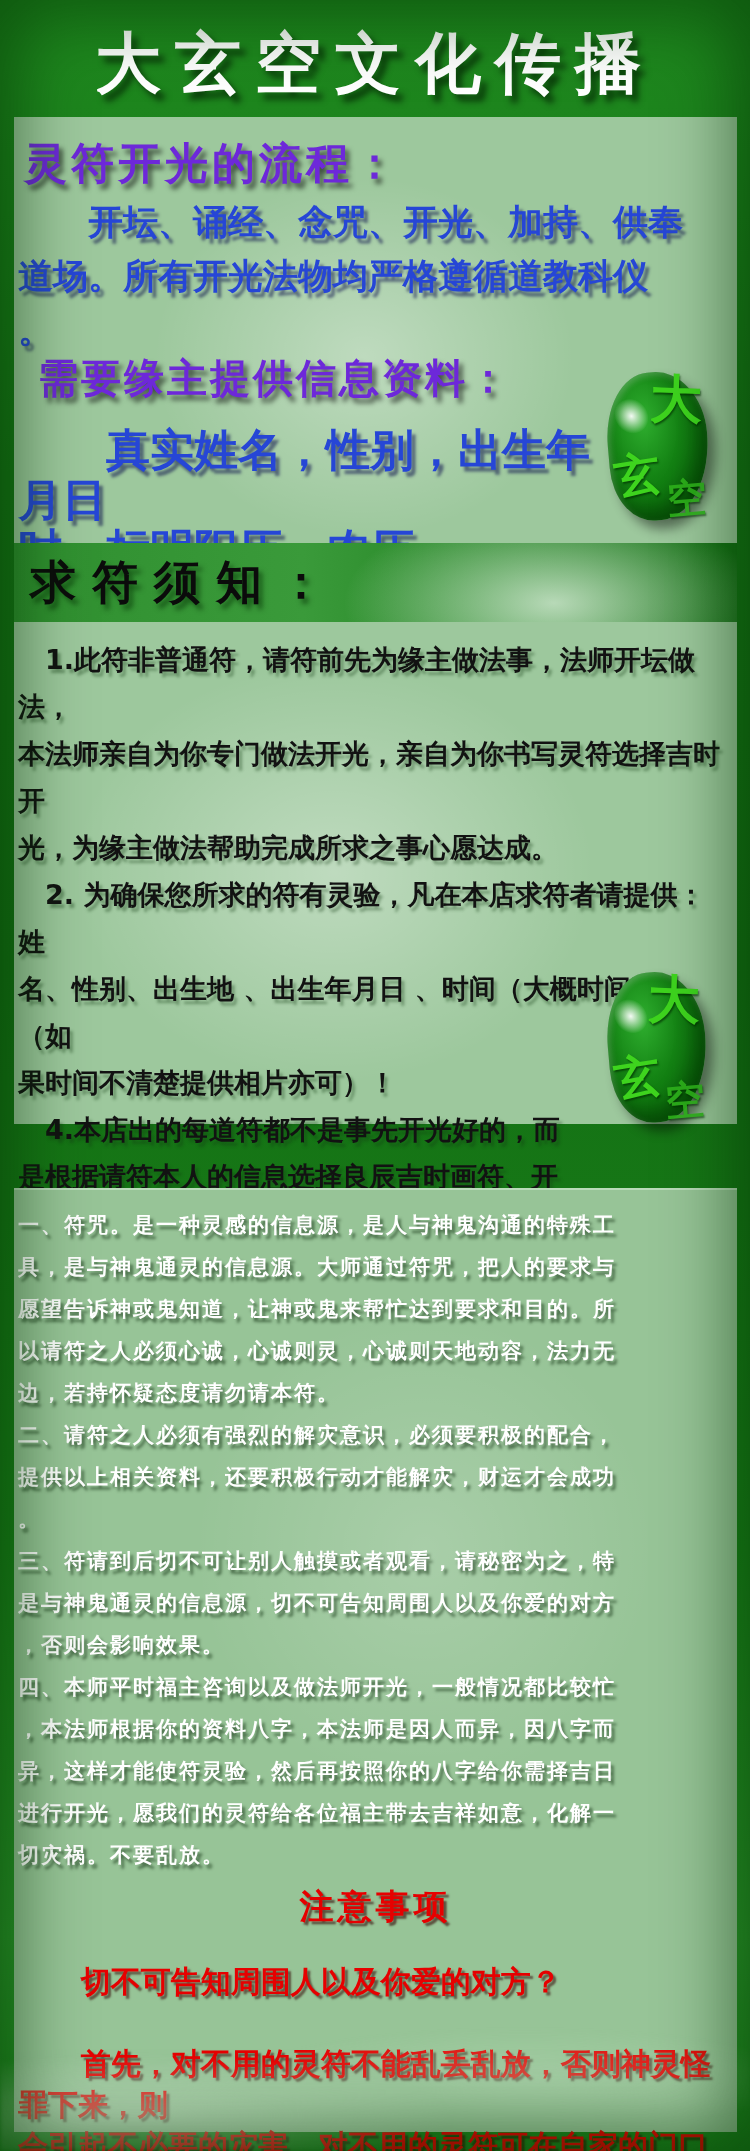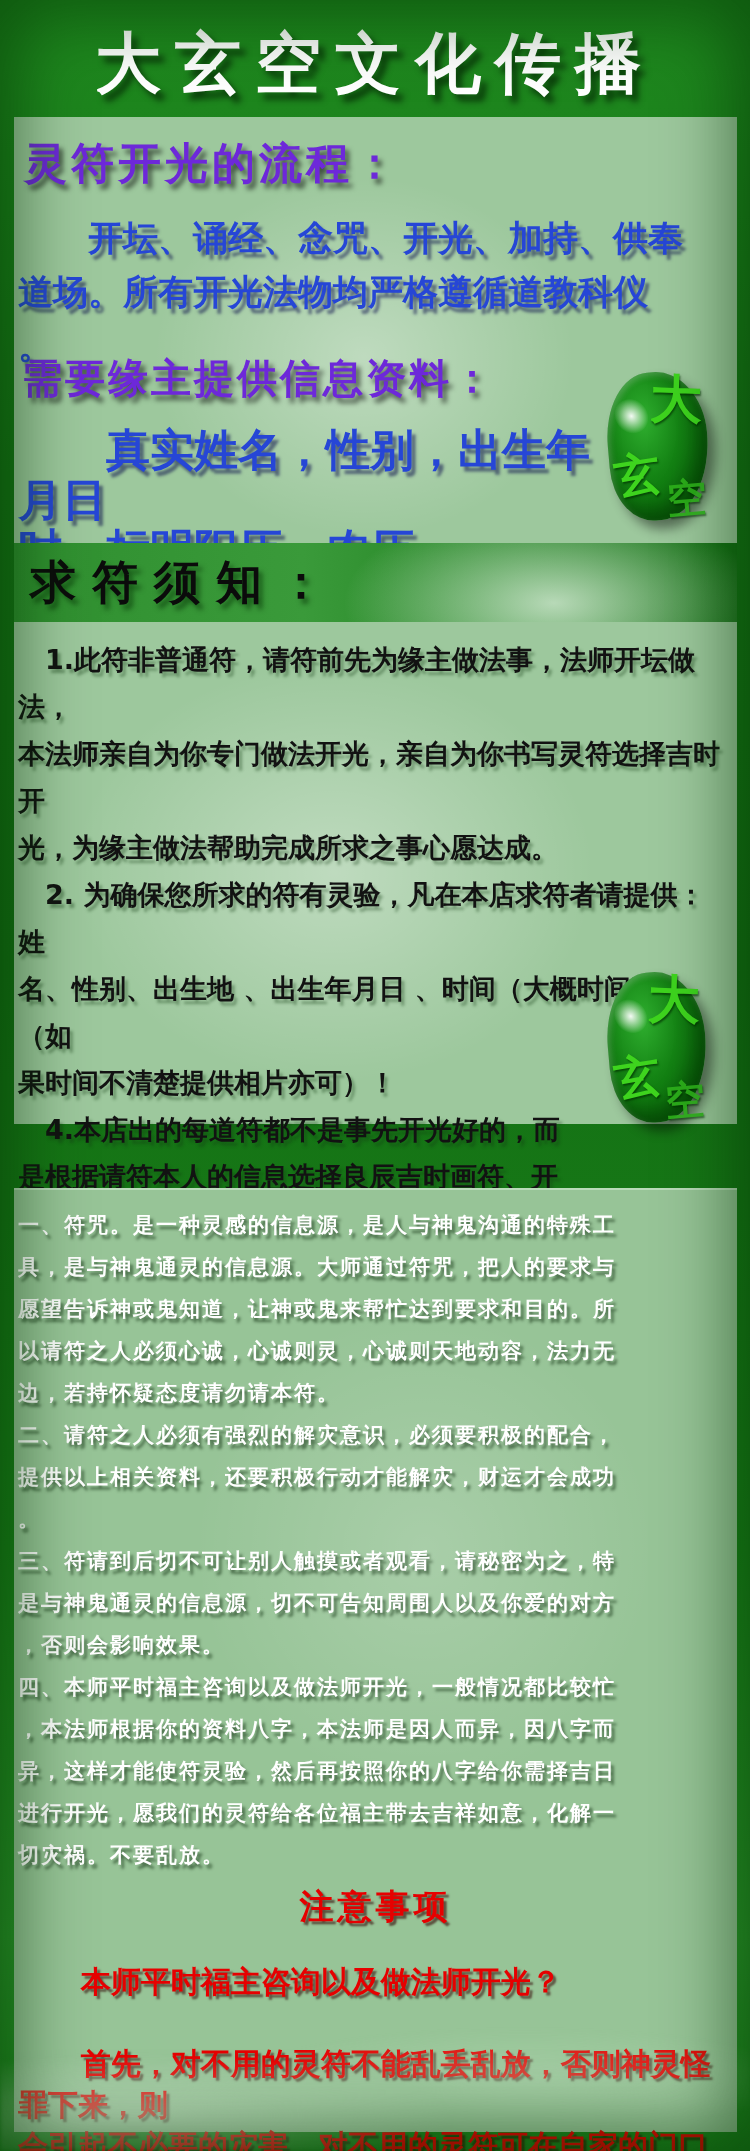--- a/index.html
+++ b/index.html
@@ -33,24 +33,24 @@
     background:linear-gradient(90deg,#2f8f2f 0%,#3a9a3a 40%,#1d7d1d 75%,#156f15 100%);overflow:hidden;}
   .band .splash{left:330px;top:-40px;width:420px;height:200px;
     background:radial-gradient(closest-side, rgba(235,248,235,.75), rgba(235,248,235,0));}
   .band-heading{position:relative;color:#0b0b0b;font-size:46px;font-weight:bold;
     letter-spacing:16px;line-height:79px;padding-left:16px;
     text-shadow:4px 5px 5px rgba(0,40,0,.55);}
   
   .white-heading{color:#6d28d9;font-weight:bold;
     text-shadow:4px 5px 5px rgba(0,0,0,.6);}
   .flow-heading{position:absolute;left:10px;top:18px;font-size:43px;letter-spacing:4px;}
-  .info-heading{position:absolute;left:8px;top:234px;font-size:40px;letter-spacing:3px;}
+  .info-heading{position:absolute;left:24px;top:234px;font-size:40px;letter-spacing:3px;}
   .blue-text{color:#2646d6;font-weight:bold;white-space:pre-wrap;
     text-shadow:4px 5px 3px rgba(0,0,70,.5);}
-  .flow-body{position:absolute;left:4px;top:94px;width:712px;font-size:35px;line-height:54px;}
+  .flow-body{position:absolute;left:4px;top:78px;width:712px;font-size:35px;line-height:54px;}
   .info-body{position:absolute;left:4px;top:308px;width:600px;font-size:44px;line-height:50px;}
   .notice-list{position:absolute;left:4px;top:14px;width:712px;}
   .notice-item{margin:0;color:#121212;font-size:27px;line-height:47px;font-weight:bold;
     white-space:pre-wrap;text-shadow:3px 4px 3px rgba(20,60,20,.4);}
   .explain-wrap{position:absolute;left:4px;top:14px;width:712px;}
   .explain-par{margin:0;color:#ffffff;font-size:21px;line-height:42px;font-weight:bold;
     letter-spacing:2px;white-space:pre-wrap;text-shadow:3px 4px 3px rgba(0,30,0,.55);}
   .warning-heading{position:absolute;left:0;top:694px;width:100%;text-align:center;
     color:#e60000;font-size:34px;font-weight:bold;letter-spacing:4px;
     text-shadow:3px 3px 2px rgba(50,0,0,.6);}
@@ -139,21 +139,21 @@
 是与神鬼通灵的信息源，切不可告知周围人以及你爱的对方
 ，否则会影响效果。</p>
       <p class="explain-par">四、本师平时福主咨询以及做法师开光，一般情况都比较忙
 ，本法师根据你的资料八字，本法师是因人而异，因八字而
 异，这样才能使符灵验，然后再按照你的八字给你需择吉日
 进行开光，愿我们的灵符给各位福主带去吉祥如意，化解一
 切灾祸。不要乱放。</p>
     </div>
     <div class="warning-heading">注意事项</div>
     <div class="warning-block">
-      <span>本师平时福主咨询以及做法师开光？</span><br>
+      <span>切不可告知周围人以及你爱的对方？</span><br>
       <span>首先，对不用的灵符不能乱丢乱放，否则神灵怪罪下来，则
 会引起不必要的灾害，对不用的灵符可在自家的门口利用每
 月初一或十五烧化即可，烧化时最好加入一些纸钱。这更可
 得到神的保护，就可万事大吉。</span>
     </div>
   </div>
 
   <div class="bottom-swirl"></div>
   <div class="vignette"></div>
 </div>

